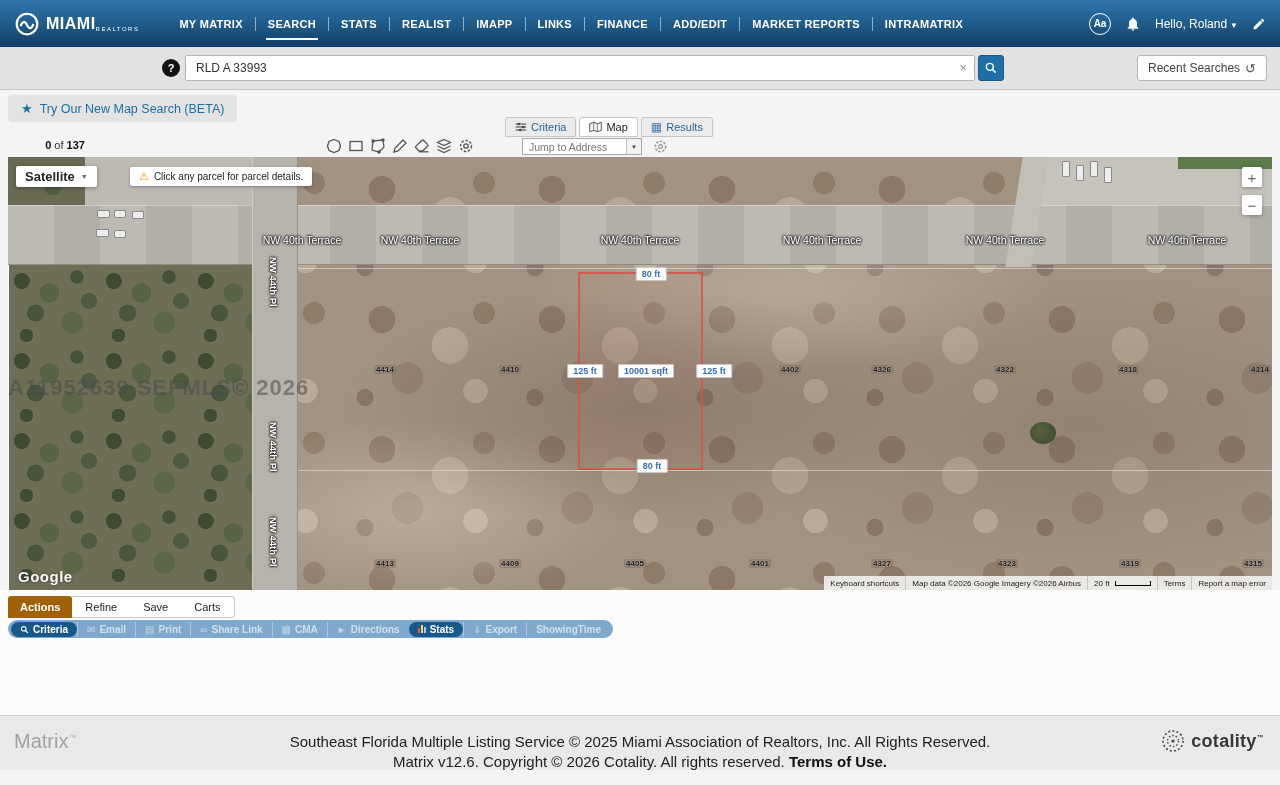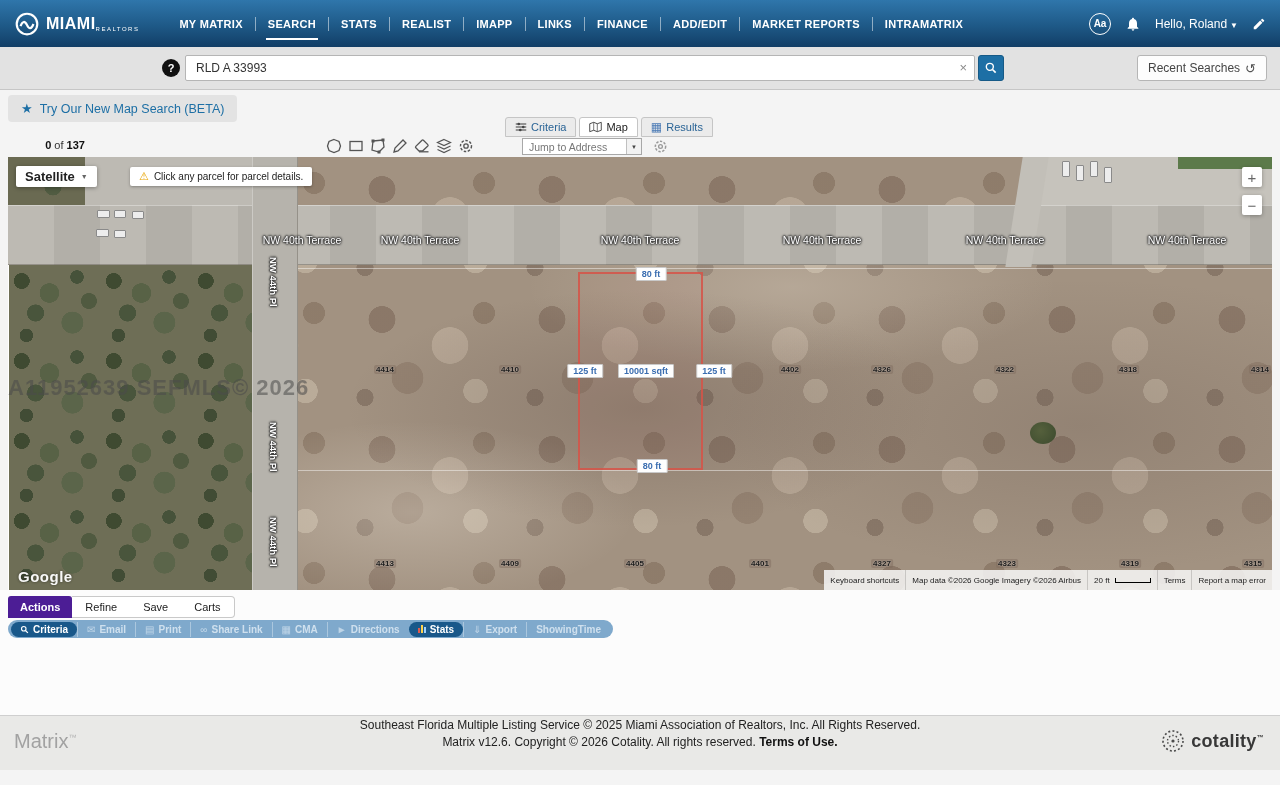--- a/index.html
+++ b/index.html
@@ -162,30 +162,30 @@
   .sat-btn .caret2 { font-size:8px; color:#666; }
   .map-notice { position:absolute; left:122px; top:10px; background:#fff; border-radius:2px; box-shadow:0 1px 3px rgba(0,0,0,.3);
     padding:3px 9px; font-size:10px; color:#222; display:flex; align-items:center; gap:5px; }
   .warn-glyph { color:#e8a400; font-size:11px; }
   .zoom-ctl { position:absolute; left:1234px; width:20px; height:20px; background:#fff; border-radius:2px;
     box-shadow:0 1px 4px rgba(0,0,0,.3); color:#666; font-size:15px; display:flex; align-items:center; justify-content:center; cursor:pointer; }
   .zoom-in { top:10px; } .zoom-out { top:38px; }
 
   .google-logo { position:absolute; left:10px; top:411px; color:#fff; font-size:15px; font-weight:bold; letter-spacing:.5px;
     text-shadow:0 0 3px rgba(0,0,0,.5); opacity:.95; }
-  .map-attrib { position:absolute; right:0; bottom:0; display:flex; align-items:stretch; height:20px;
+  .map-attrib { position:absolute; right:0; bottom:0; display:flex; align-items:stretch; height:14px;
     background:rgba(248,248,248,.85); font-size:8px; color:#222; }
   .map-attrib .chip { display:flex; align-items:center; gap:3px; padding:0 6px; border-left:1px solid rgba(0,0,0,.15); white-space:nowrap; }
   .map-attrib .chip:first-child { border-left:none; }
   .scalebar { display:inline-block; width:36px; height:5px; border-left:1px solid #000; border-right:1px solid #000; border-bottom:1px solid #000; margin-left:2px; }
 
   
   .bottom-panel { position:absolute; left:0; top:590px; width:1280px; height:125px; background:#fcfcfc; }
   .action-tabs { position:absolute; left:8px; top:6px; display:flex; align-items:stretch; height:22px; }
-  .atab-active { background:#4c1d95; color:#fff; font-size:11px; font-weight:bold; border-radius:3px 3px 0 0;
+  .atab-active { background:#a16207; color:#fff; font-size:11px; font-weight:bold; border-radius:3px 3px 0 0;
     display:flex; align-items:center; padding:0 12px; cursor:pointer; }
   .atab-group { background:#fff; border:1px solid #c9c9c9; border-left:none; border-radius:0 4px 4px 0; display:flex; }
   .atab { display:flex; align-items:center; padding:0 13px; font-size:11px; color:#222; cursor:pointer; }
 
   .pill-row { position:absolute; left:8px; top:30px; display:inline-flex; align-items:center; height:18px;
     background:#7fa9cc; border-radius:10px; padding:0 3px; }
   .pill { display:flex; align-items:center; gap:4px; font-size:10px; font-weight:bold; padding:2px 9px; white-space:nowrap; cursor:pointer; }
   .pill.on { background:#19588a; color:#fff; border-radius:8px; }
   .pill.off { color:#cfe0ee; border-left:1px solid rgba(255,255,255,.35); }
   .pill.off .pico { opacity:.8; font-weight:normal; }
@@ -193,21 +193,21 @@
   .bars i { display:block; width:2px; }
   .bars i:nth-child(1){height:5px;background:#e05a4e}.bars i:nth-child(2){height:8px;background:#ffd34d}.bars i:nth-child(3){height:6px;background:#9fd1ff}
 
   .criteria-text { position:absolute; left:8px; top:60px; font-size:10px; color:#555; }
   .criteria-text div { line-height:10.4px; }
 
   
   .footer { position:absolute; left:0; top:715px; width:1280px; height:55px; background:#e9e9e7; border-top:1px solid #cfcfcf; }
   .matrix-logo { position:absolute; left:14px; top:14px; font-size:20px; color:#a2a2a2; }
   .matrix-logo sup { font-size:8px; color:#b5b5b5; }
-  .footer-center { position:absolute; left:0; top:2px; width:100%; text-align:center; font-size:12px; color:#222; }
+  .footer-center { position:absolute; left:0; top:17px; width:100%; text-align:center; font-size:15px; color:#222; }
   .footer-center .l2 { margin-top:3px; }
   .footer-center .terms { font-weight:bold; color:#111; cursor:pointer; }
   .cotality { position:absolute; right:16px; top:12px; display:flex; align-items:center; gap:5px; }
   .cotality-name { font-size:18px; font-weight:bold; color:#383838; letter-spacing:.3px; }
   .cotality-name sup { font-size:7px; }
 </style>
 </head>
 <body>
 
 <div class="app">

